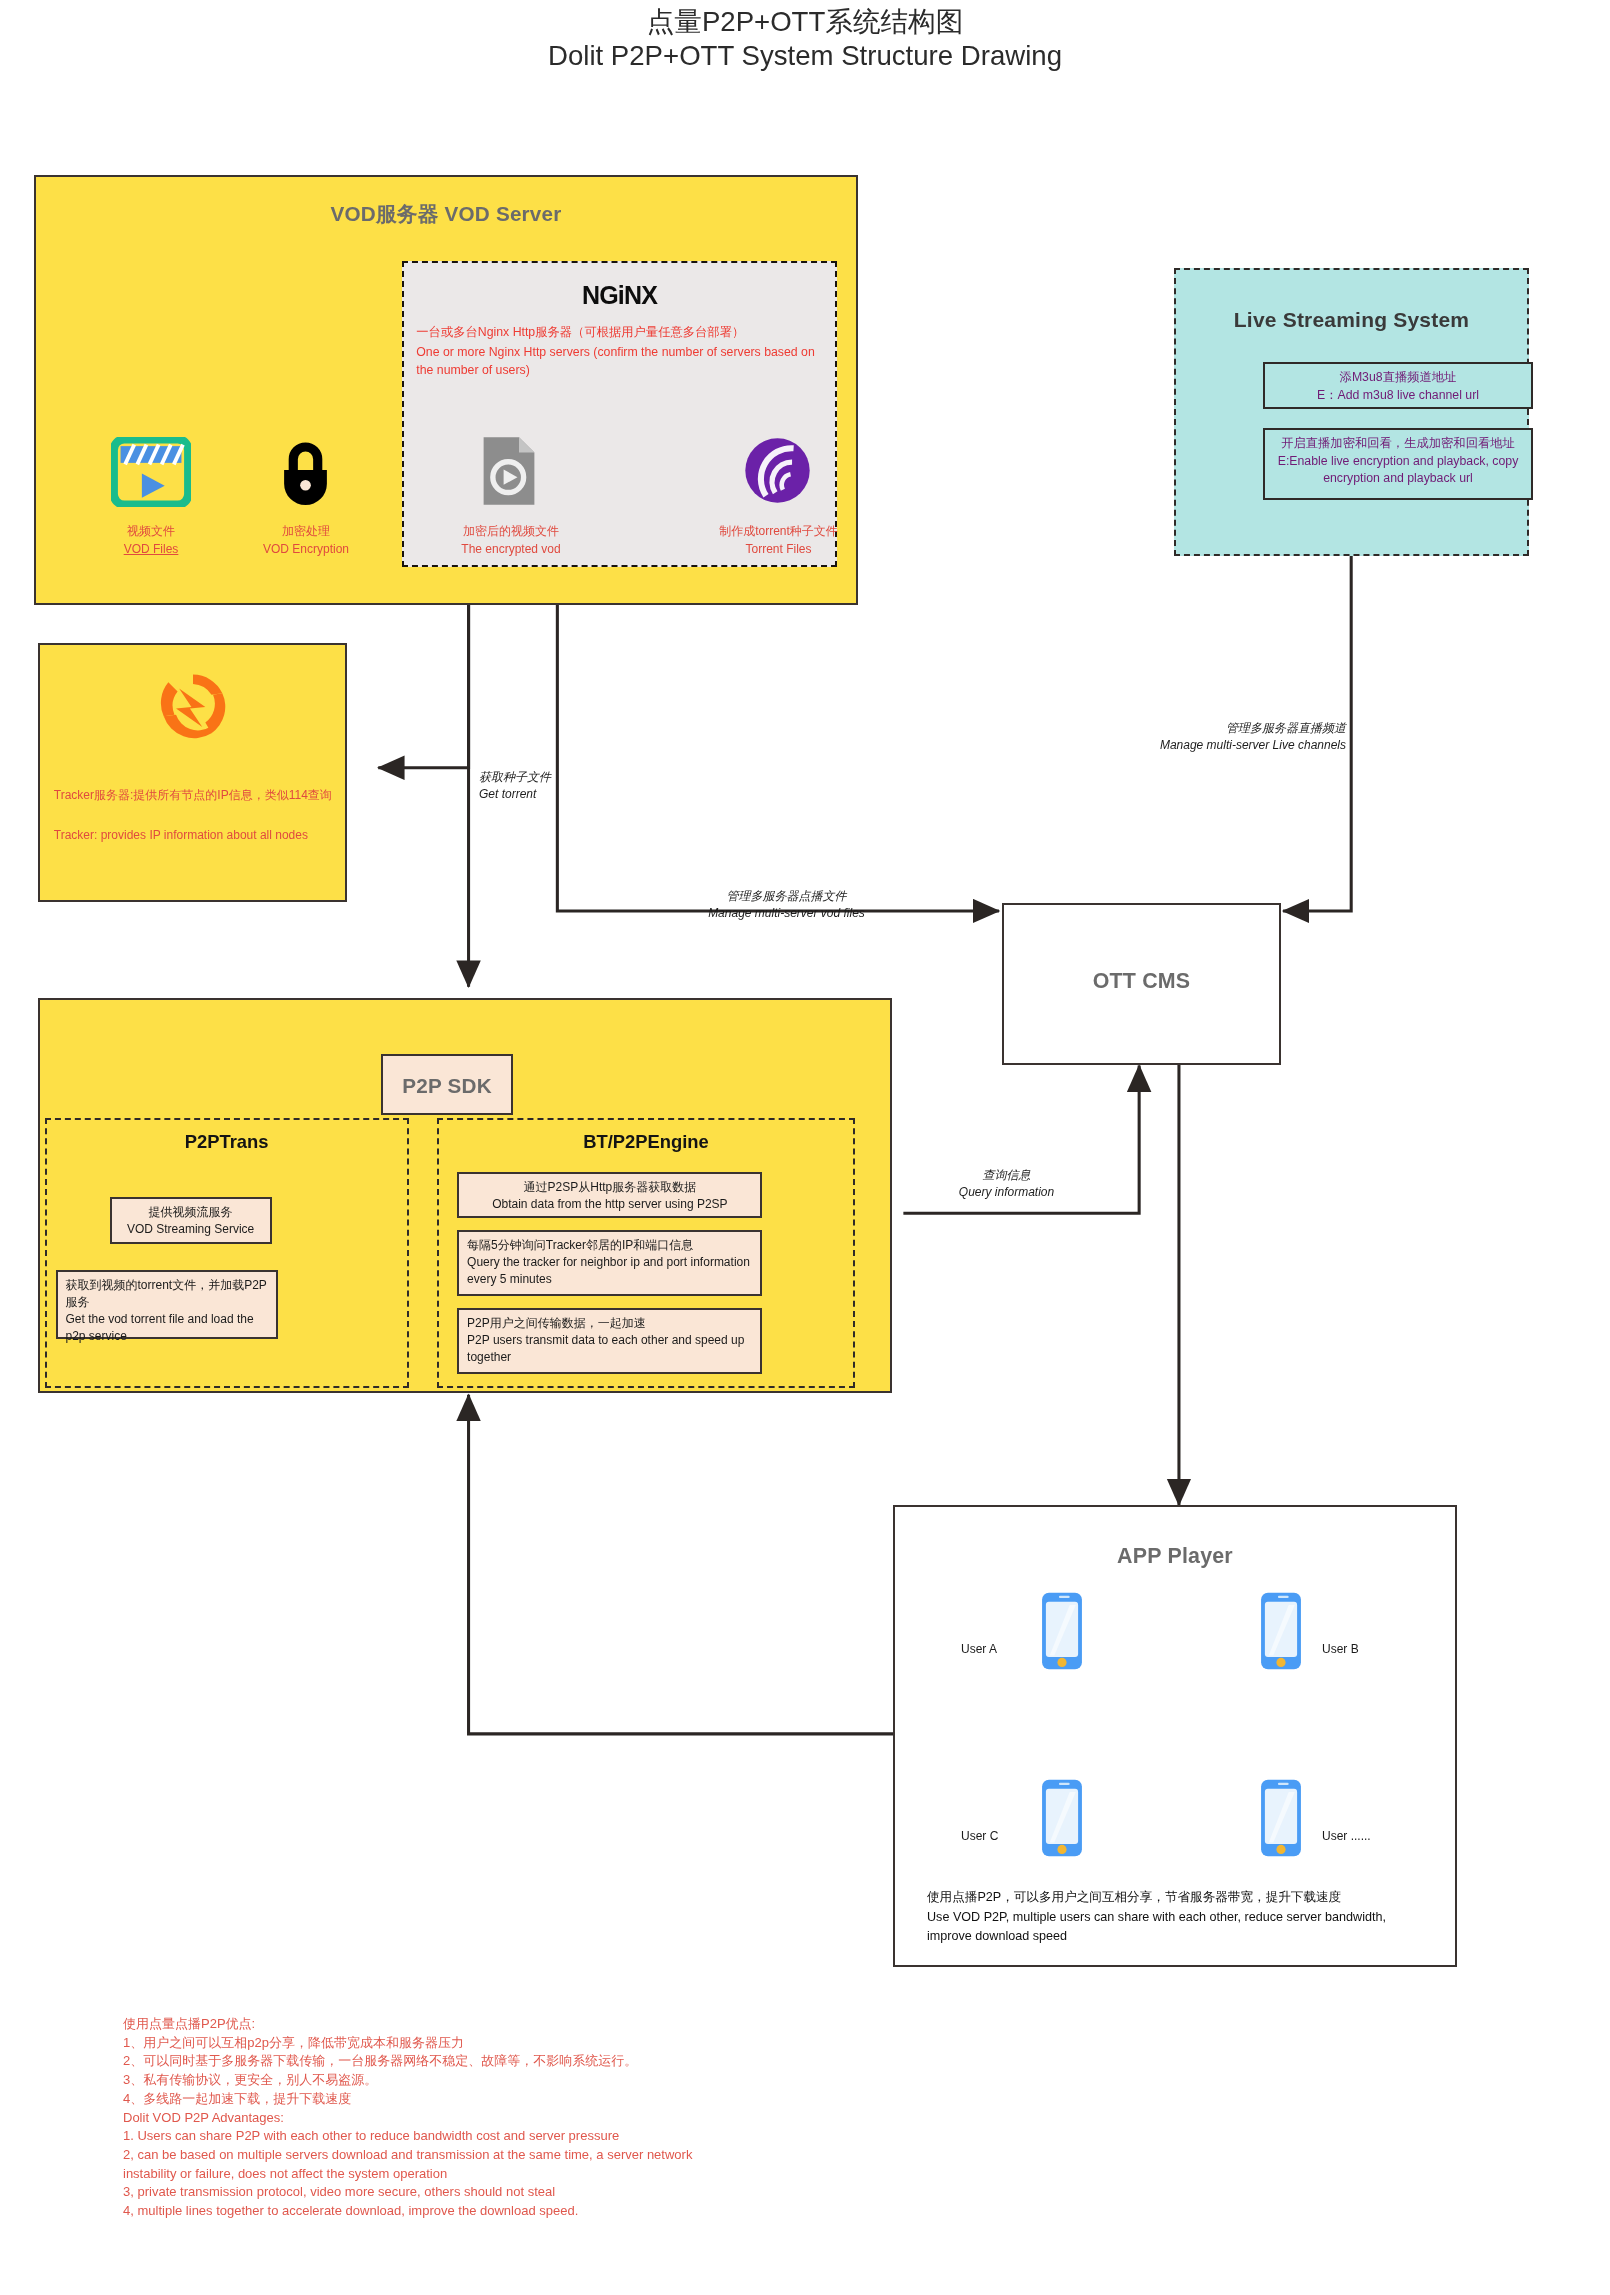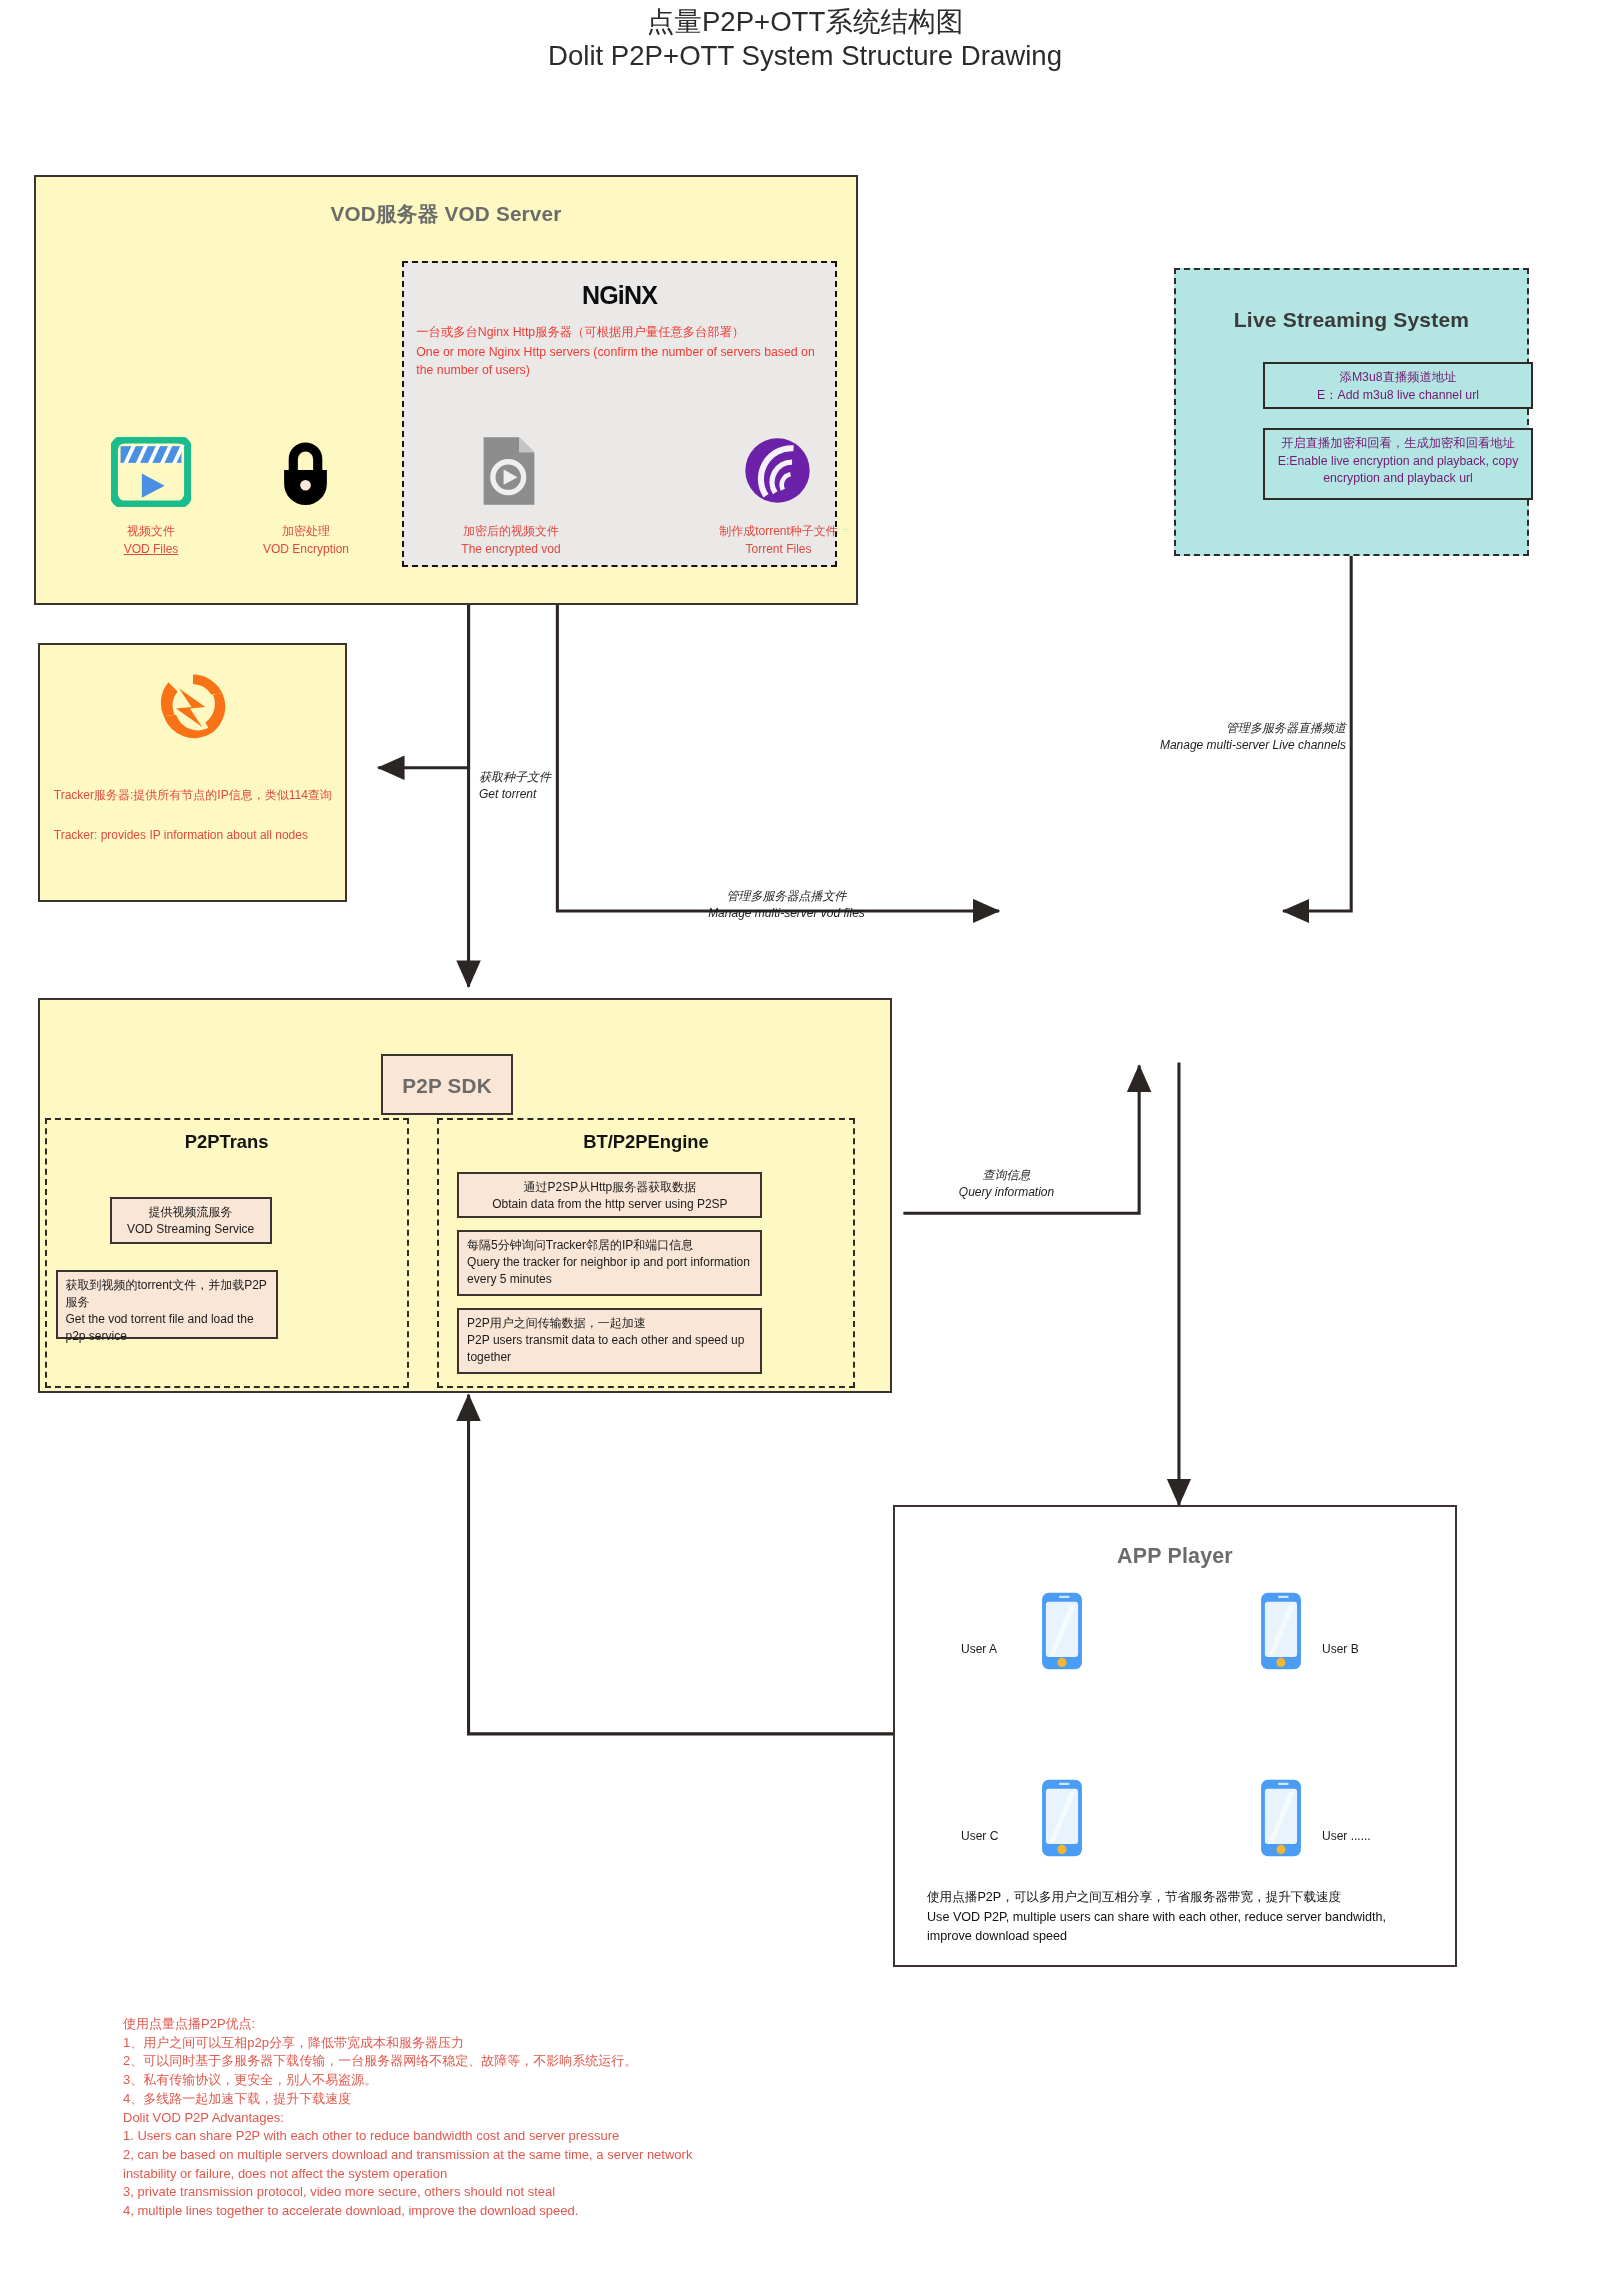--- a/index.html
+++ b/index.html
@@ -8,21 +8,21 @@
   .stage{position:absolute;left:0;top:0;width:1610px;height:2295px;}
   svg.wires{position:absolute;left:0;top:0;width:1610px;height:2295px;pointer-events:none;}
 
   
   .doc-title{position:absolute;left:0;top:5px;width:1610px;text-align:center;
     font-size:27.6px;color:#2b2b2b;line-height:1.22;}
   .doc-title .en{display:block;font-size:27.6px;}
 
   
   .box{position:absolute;box-sizing:border-box;}
-  .peach{background:#fef9c3;border:2.3px solid #3a3330;}
+  .peach{background:#fde047;border:2.3px solid #3a3330;}
   .plainwhite{background:#ffffff;border:2.3px solid #3a3330;}
   .cyan{background:#b3e5e3;border:2.3px dashed #2f2a28;}
   .nginxbox{background:#ebe8e8;border:2.3px dashed #17120f;}
   .dashcell{border:2.3px dashed #2f2a28;background:transparent;}
 
   .sect-title{position:absolute;width:100%;text-align:center;font-weight:bold;
     color:#6b6b6b;letter-spacing:0.2px;}
 
   .hdr-vod{font-size:20.7px;top:23px;}
   .hdr-live{font-size:21px;color:#3a3a3a;top:38px;}
@@ -243,20 +243,23 @@
         <div>Query the tracker for neighbor ip and port information every 5 minutes</div>
       </div>
 
       <div class="minibox" style="left:18.4px;top:188px;width:305px;height:66px;">
         <div>P2P用户之间传输数据，一起加速</div>
         <div>P2P users transmit data to each other and speed up together</div>
       </div>
     </div>
   </div>
 
+  <div class="box plainwhite" style="left:1002px;top:903px;width:279px;height:162px;">
+    <div class="sect-title hdr-ott" style="top:64px;">OTT CMS</div>
+  </div>
 
   <div class="box plainwhite" style="left:893px;top:1505px;width:564px;height:462px;">
     <div class="sect-title hdr-app" style="top:37px;">APP Player</div>
 
     <div class="icon" style="left:144px;top:84px;width:46px;height:80px;">
       <svg viewBox="0 0 60 104" width="46" height="80" xmlns="http://www.w3.org/2000/svg">
         <rect x="4" y="2" width="52" height="100" rx="9" fill="#4a9cf5"></rect>
         <rect x="9" y="14" width="42" height="72" rx="4" fill="#e8f3fd"></rect>
         <path d="M14,84 L40,18 L48,18 L20,84 Z" fill="#ffffff" opacity=".55"></path>
         <circle cx="30" cy="93" r="6" fill="#f2b632"></circle>

